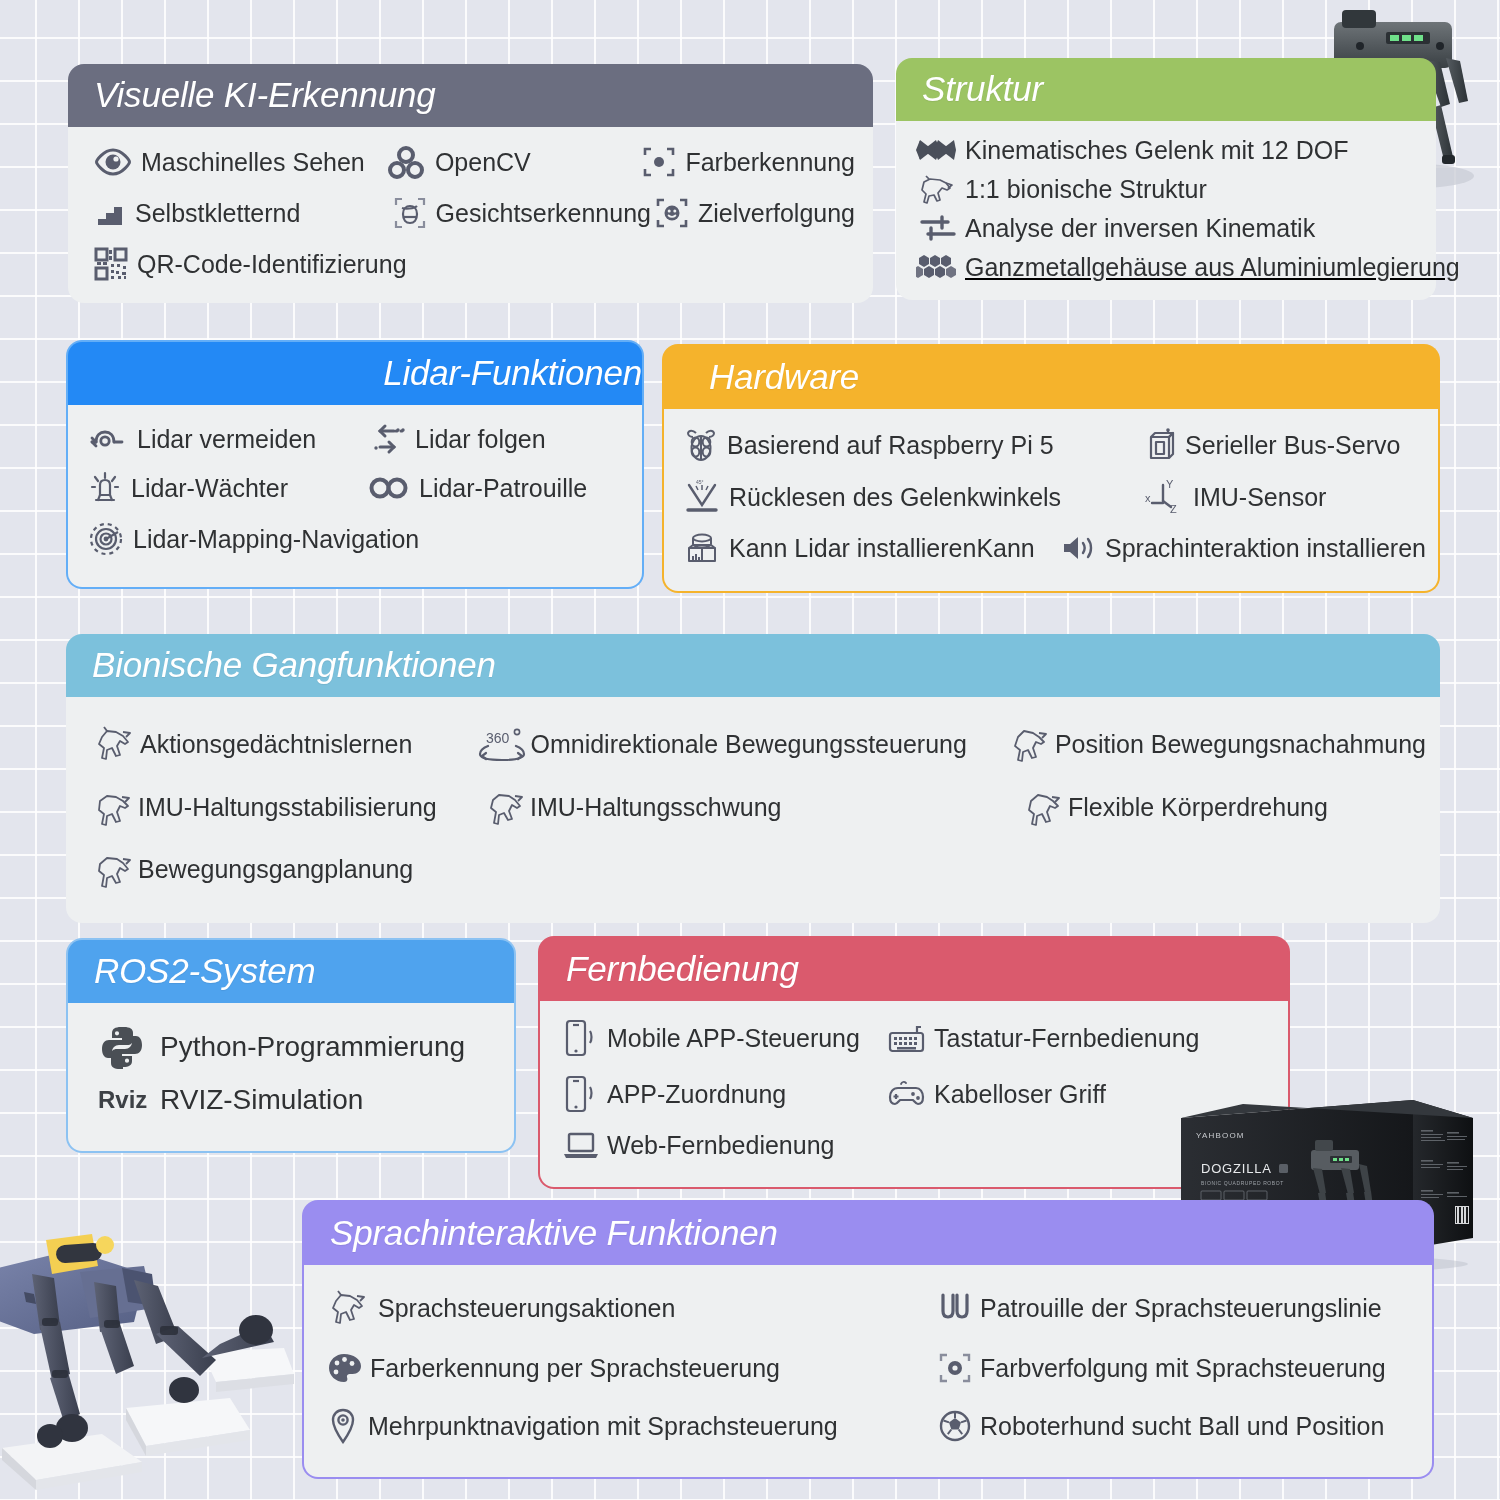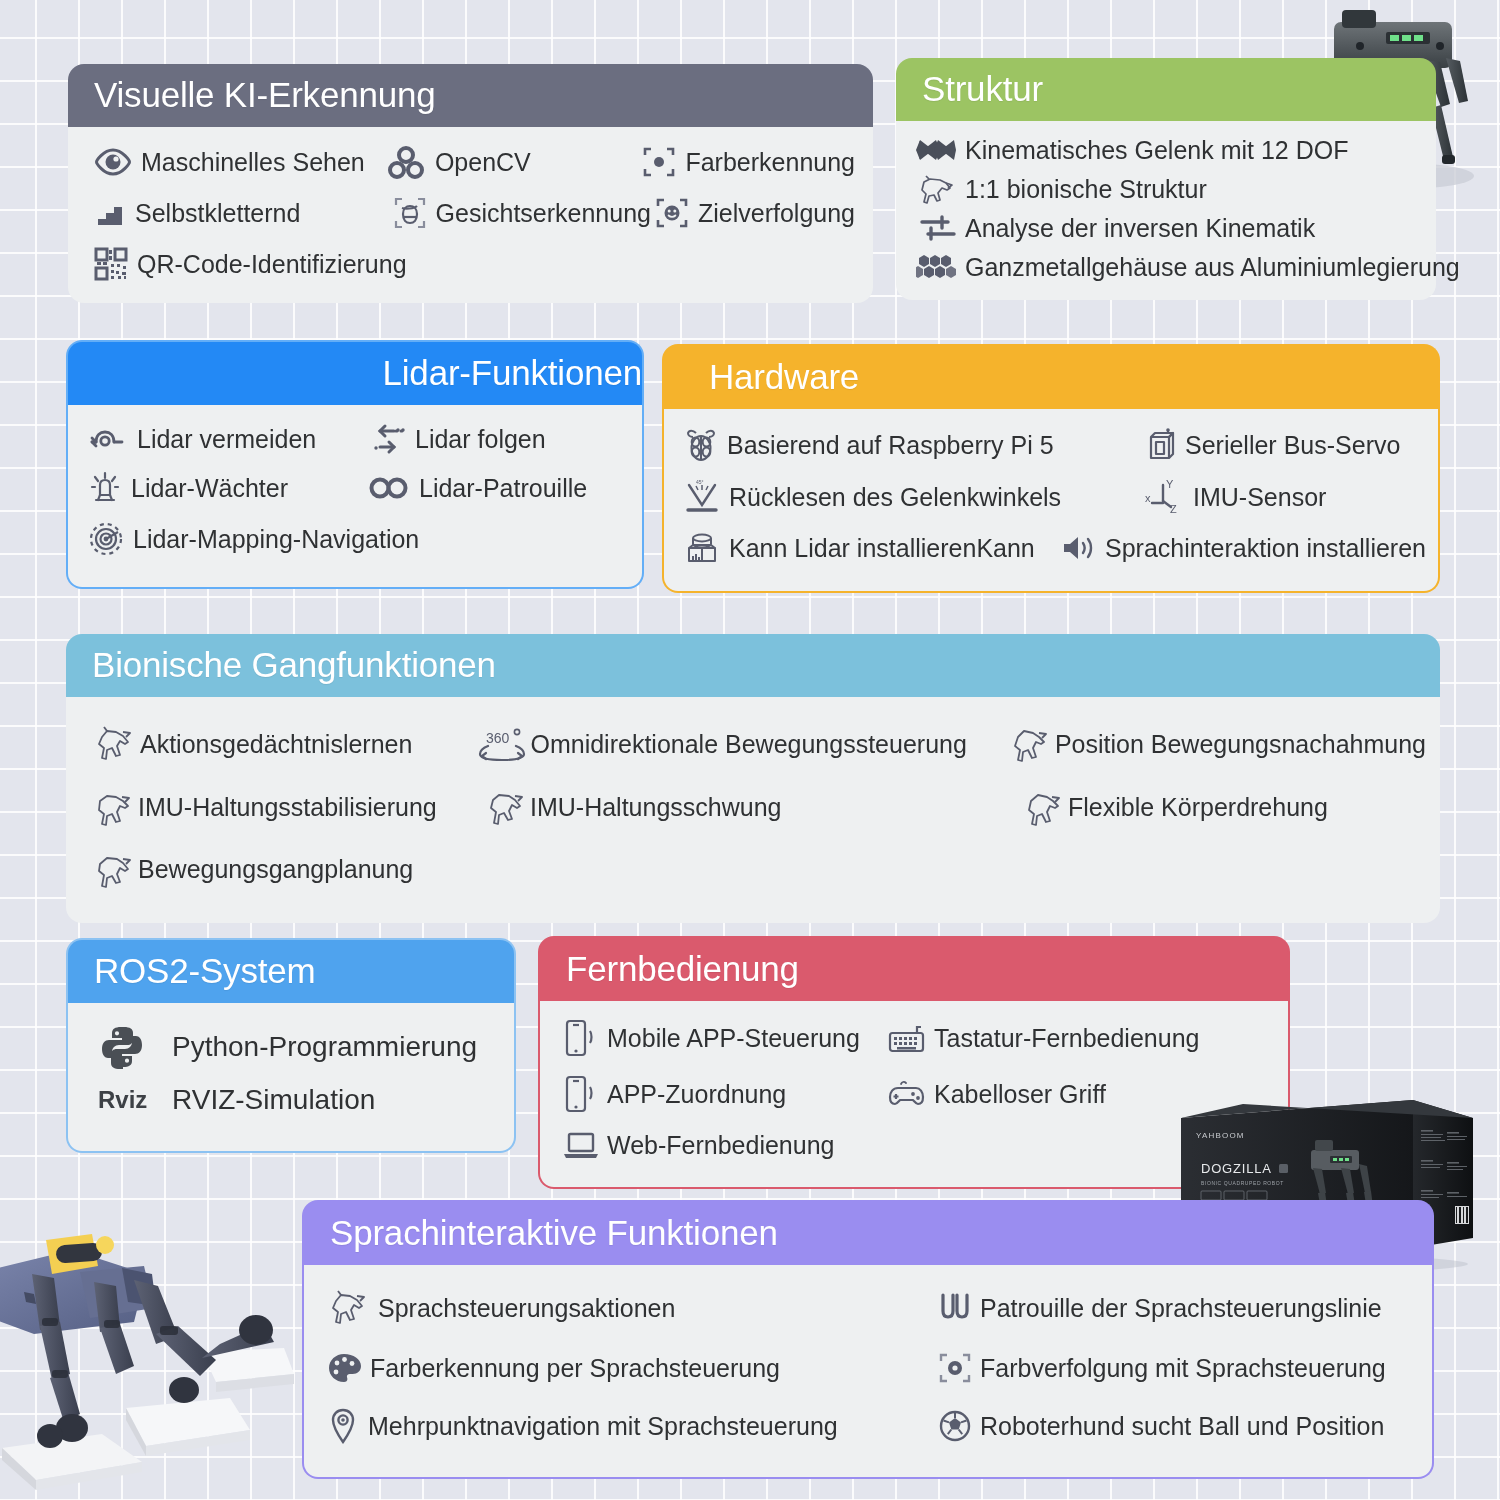--- a/index.html
+++ b/index.html
@@ -29,20 +29,21 @@
   }
   .card .head {
     border-radius: 16px 16px 0 0;
     padding: 11px 0 13px 26px;
     color: #ffffff;
     font-size: 35px;
     font-weight: 400;
     letter-spacing: -0.2px;
     line-height: 1.12;
     text-shadow: 0 1px 1px rgba(0,0,0,0.07);
+    font-style: italic;
   }
   .card .body {
     background: #eef0f1;
     border-radius: 0 0 16px 16px;
     padding: 16px 18px 18px 22px;
   }
   .card.framed .body {
     border: 2px solid var(--frame);
     border-top: none;
   }
@@ -65,21 +66,21 @@
   #card-vision { left: 68px;  top: 64px;  width: 805px; }
   #card-vision .head { background: #6b6e80; }
   #card-vision .body { padding: 18px 18px 20px 26px; }
   #card-vision .row { margin-bottom: 16px; }
   #card-vision .row:last-child { margin-bottom: 2px; }
 
   #card-struktur { left: 896px; top: 58px; width: 540px; }
   #card-struktur .head { background: #9cc463; }
   #card-struktur .body { padding: 14px 14px 16px 20px; }
   #card-struktur .row { margin-bottom: 9px; }
-  #card-struktur .row:last-child { margin-bottom: 2px; }
+  #card-struktur .row:last-child { margin-bottom: 2px; text-decoration: underline; }
 
   #card-lidar { left: 66px; top: 340px; width: 578px; --frame:#63aef7; }
   #card-lidar .head { background: #2389f5; text-align: right; }
   #card-lidar .body { padding: 18px 14px 24px 20px; }
   #card-lidar .row { margin-bottom: 16px; }
   #card-lidar .row:last-child { margin-bottom: 6px; }
 
   #card-hardware { left: 662px; top: 344px; width: 778px; --frame:#f5b32c; }
   #card-hardware .head { background: #f5b32c; padding-left: 45px; }
   #card-hardware .body { padding: 18px 12px 22px 20px; }
@@ -92,21 +93,21 @@
   #card-gait .row { margin-bottom: 22px; }
   #card-gait .row:last-child { margin-bottom: 4px; }
   #card-gait .feat .lbl { font-size: 25px; }
   #card-gait .feat { gap: 4px; }
 
   #card-ros { left: 66px; top: 938px; width: 450px; --frame:#8cc2f2; }
   #card-ros .head { background: #4fa3ee; }
   #card-ros .body { padding: 20px 14px 26px 30px; }
   #card-ros .row { margin-bottom: 12px; }
   #card-ros .row:last-child { margin-bottom: 8px; }
-  #card-ros .feat { gap: 26px; }
+  #card-ros .feat { gap: 14px; }
   #card-ros .feat .lbl { font-size: 28px; }
 
   #card-remote { left: 538px; top: 936px; width: 752px; --frame:#da5a6d; }
   #card-remote .head { background: #da5a6d; }
   #card-remote .body { padding: 16px 12px 22px 22px; }
   #card-remote .row { margin-bottom: 14px; }
   #card-remote .row:last-child { margin-bottom: 4px; }
   #card-remote .feat { gap: 7px; }
 
   #card-voice { left: 302px; top: 1200px; width: 1132px; --frame:#9a8df0; }

